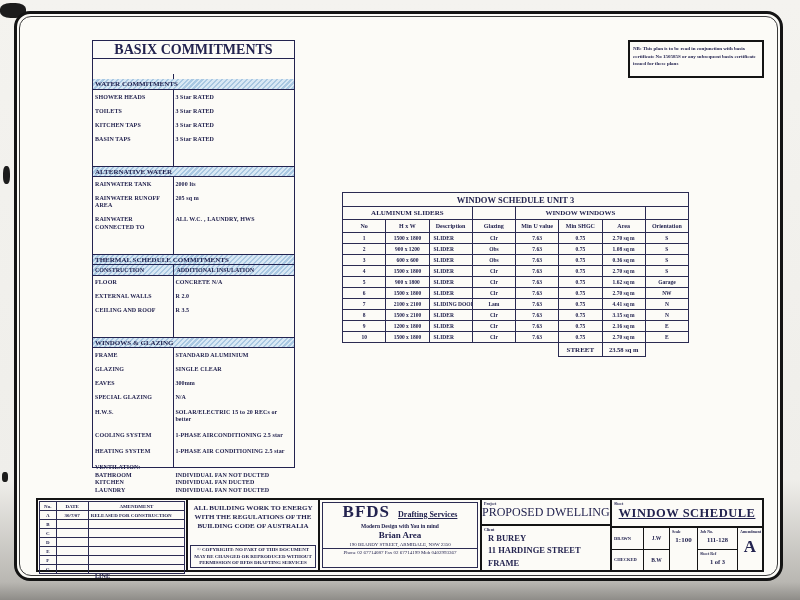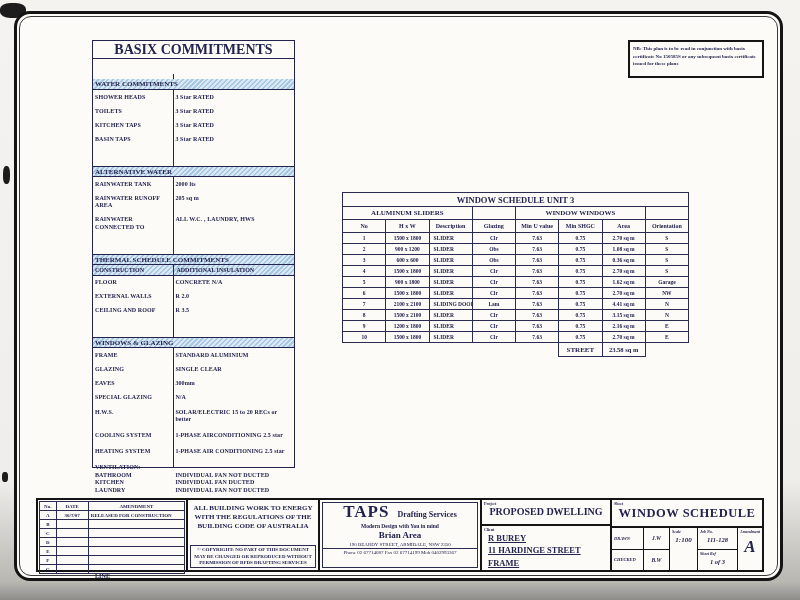--- a/index.html
+++ b/index.html
@@ -77,39 +77,39 @@
   #bca-text{flex:1;font-size:7px;font-weight:bold;text-align:center;line-height:1.3;padding:4px 3px 0;}
   #copyright-box{margin:1px 2px 2px;border:1px solid #2b2b52;font-size:5px;font-weight:bold;
                  text-align:center;line-height:1.25;padding:1px 2px;}
 
   
   #tb-firm{width:162px;}
   #firm-inner{position:absolute;inset:2px;border:1px solid #2b2b52;display:flex;flex-direction:column;
               align-items:center;text-align:center;}
   #firm-name-line{margin-top:1px;line-height:16px;}
   #firm-name{font-size:17px;font-weight:bold;letter-spacing:1px;}
-  #firm-tagline{font-size:8px;font-weight:bold;margin-left:4px;}
+  #firm-tagline{font-size:8px;font-weight:bold;margin-left:4px;text-decoration:underline;}
   #firm-slogan{font-size:5.5px;font-weight:bold;margin-top:0px;}
   #firm-principal{font-size:9px;font-weight:bold;margin-top:1px;}
   #firm-address{font-size:5px;margin-top:2px;}
   #firm-contacts{font-size:5px;margin-top:1px;border-top:1px solid #2b2b52;width:100%;padding-top:1px;}
 
   
   #tb-project{width:130px;display:flex;flex-direction:column;}
   #proj-top{height:24px;border-bottom:2px solid #141414;position:relative;}
   .tiny-label{position:absolute;left:2px;top:1px;font-size:4px;font-weight:bold;}
-  #proj-name{text-align:center;font-size:10px;font-weight:bold;line-height:24px;}
-  #proj-client{flex:1;position:relative;padding:6px 0 0 6px;text-decoration:underline;}
+  #proj-name{font-size:12px;font-weight:normal;line-height:24px;}
+  #proj-client{flex:1;position:relative;padding:6px 0 0 6px;}
   .client-line{font-size:8.5px;font-weight:bold;line-height:1.45;}
 
   
   #tb-draw{width:150px;display:flex;flex-direction:column;}
   #draw-top{height:26px;border-bottom:2px solid #141414;position:relative;}
-  #draw-title{text-align:center;font-size:12.5px;font-weight:bold;line-height:26px;letter-spacing:.5px;}
-  #draw-grid{flex:1;display:flex;font-style:italic;}
+  #draw-title{text-align:center;font-size:12.5px;font-weight:bold;line-height:26px;letter-spacing:.5px;text-decoration:underline;}
+  #draw-grid{flex:1;display:flex;}
   .dg-col{box-sizing:border-box;border-right:1px solid #141414;position:relative;}
   .dg-col:last-child{border-right:none;}
   #dg-drawn{width:58px;display:flex;flex-direction:column;}
   .dc-row{flex:1;display:flex;border-bottom:1px solid #141414;}
   .dc-row:last-child{border-bottom:none;}
   .dc-label{width:32px;border-right:1px solid #141414;font-size:4.5px;font-weight:bold;
             display:flex;align-items:center;padding-left:2px;box-sizing:border-box;}
   .dc-val{flex:1;font-size:5.5px;font-weight:bold;display:flex;align-items:center;justify-content:center;}
   #dg-scale{width:28px;}
   #scale-val{text-align:center;font-size:7px;font-weight:bold;margin-top:8px;}
@@ -396,21 +396,21 @@
     </div>
 
     <div class="tb-panel" id="tb-bca">
       <div id="bca-text">ALL BUILDING WORK TO ENERGY WITH THE REGULATIONS OF THE BUILDING CODE OF AUSTRALIA</div>
       <div id="copyright-box">© COPYRIGHT: NO PART OF THIS DOCUMENT MAY BE CHANGED OR REPRODUCED WITHOUT PERMISSION OF BFDS DRAFTING SERVICES</div>
     </div>
 
     <div class="tb-panel" id="tb-firm">
       <div id="firm-inner">
         <div id="firm-name-line">
-          <span id="firm-name">TAPS</span>
+          <span id="firm-name">BFDS</span>
           <span id="firm-tagline">Drafting Services</span>
         </div>
         <div id="firm-slogan">Modern Design with You in mind</div>
         <div id="firm-principal">Brian Area</div>
         <div id="firm-address">190 BEARDY STREET, ARMIDALE, NSW 2350</div>
         <div id="firm-contacts">Phone 02 67714087   Fax 02 67714199   Mob 0402993367</div>
       </div>
     </div>
 
     <div class="tb-panel" id="tb-project">

